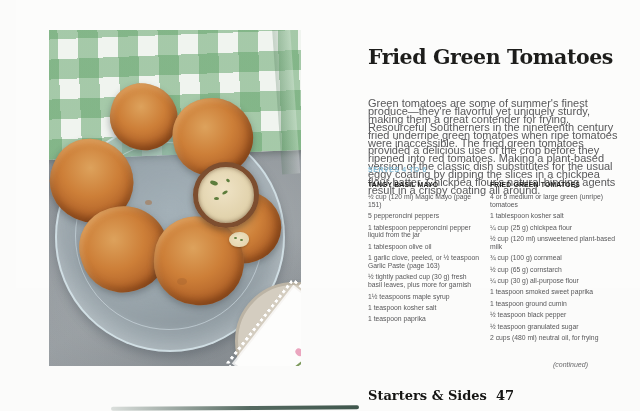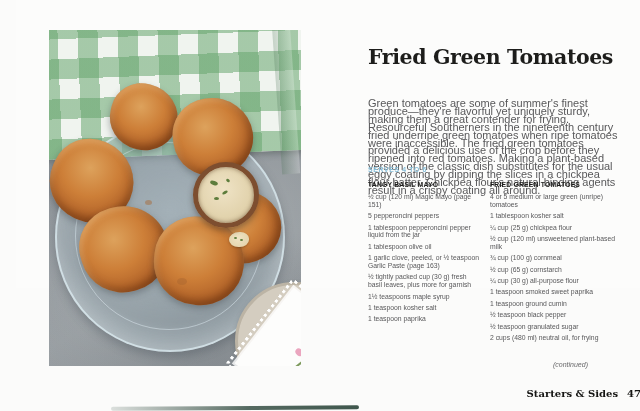--- a/index.html
+++ b/index.html
@@ -75,23 +75,23 @@
   .columns{position:absolute;left:352px;top:181px;display:flex;gap:10px;}
   .col-a{width:112px;}
   .col-b{width:132px;}
   .col-h{font-size:6.8px;font-weight:bold;color:#1d1d1b;letter-spacing:.2px;margin:0 0 5px 0;}
   .ing-list{list-style:none;margin:0;padding:0;}
   .ing-list li{font-size:6.8px;line-height:7.8px;color:#58585a;margin:0 0 3.6px 0;}
   .instructions{position:absolute;left:352px;top:331px;width:270px;
          font-size:7.3px;line-height:10px;color:#58585a;}
   .continued{position:absolute;left:352px;top:361px;width:220px;text-align:right;
          font-size:7px;font-style:italic;color:#6a6a6c;}
-  .footer{position:absolute;left:367px;top:388px;width:258px;text-align:right;
+  .footer{position:absolute;left:352px;top:388px;width:258px;text-align:left;
          font-family:"DejaVu Serif","Liberation Serif",serif;font-weight:bold;
-         font-size:10px;color:#151513;}
+         font-size:13px;color:#151513;}
   .footer .pageno{margin-left:9px;}
 </style>
 </head>
 <body>
 
 <div class="spread">
 
   <div class="photo">
     <div class="mottling"></div>
     <div class="cloth"></div>

